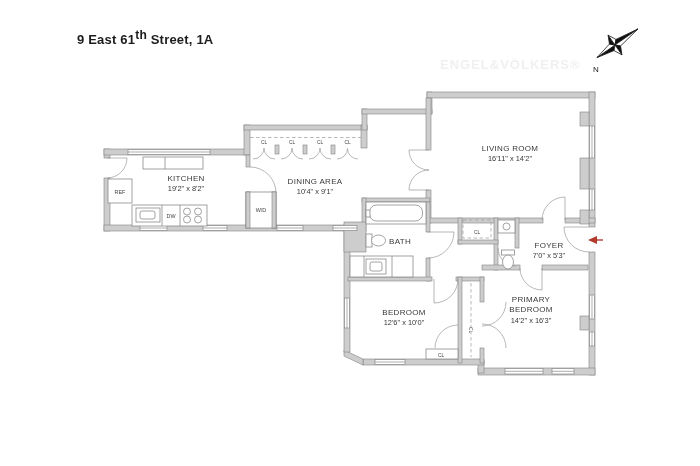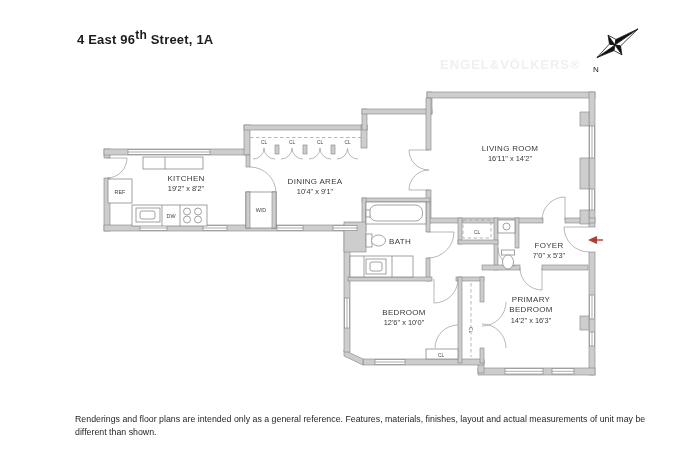--- a/index.html
+++ b/index.html
@@ -21,21 +21,21 @@
   .dim{font-size:7.4px;fill:#383838;text-anchor:middle;font-family:"Liberation Sans",sans-serif;}
   .sm{font-size:5.4px;fill:#444;text-anchor:middle;font-family:"Liberation Sans",sans-serif;}
   .xs{font-size:4.8px;fill:#444;text-anchor:middle;font-family:"Liberation Sans",sans-serif;}
   .north{font-size:8px;fill:#222;text-anchor:middle;font-family:"Liberation Sans",sans-serif;}
 </style>
 </head>
 <body>
 
 <div id="stage">
 
-  <div id="title"><span>4 East 96</span><sup>th</sup><span> Street, 1A</span></div>
+  <div id="title"><span>9 East 61</span><sup>th</sup><span> Street, 1A</span></div>
 
   <div id="watermark">ENGEL&amp;VÖLKERS®</div>
 
   <svg width="700" height="466" viewBox="0 0 700 466">
 
     <g>
 
       <rect class="w" x="104" y="149" width="6" height="9"></rect>
       <rect class="w" x="104" y="178" width="6" height="53"></rect>
       <rect class="w" x="104" y="149" width="145" height="6"></rect>
@@ -265,14 +265,13 @@
         <polygon points="12,0 4,4 0,0" fill="#fff"></polygon>
         <polygon points="0,28 4,4 0,0" fill="#111"></polygon>
         <polygon points="0,28 -4,4 0,0" fill="#fff"></polygon>
         <polygon points="-12,0 -4,4 0,0" fill="#111"></polygon>
         <polygon points="-12,0 -4,-4 0,0" fill="#fff"></polygon>
       </g>
     </g>
     <text class="north" x="596" y="72">N</text>
   </svg>
 
-  <div id="disclaimer">Renderings and floor plans are intended only as a general reference. Features, materials, finishes, layout and actual measurements of unit may be different than shown.</div>
 </div>
 
 </body></html>

